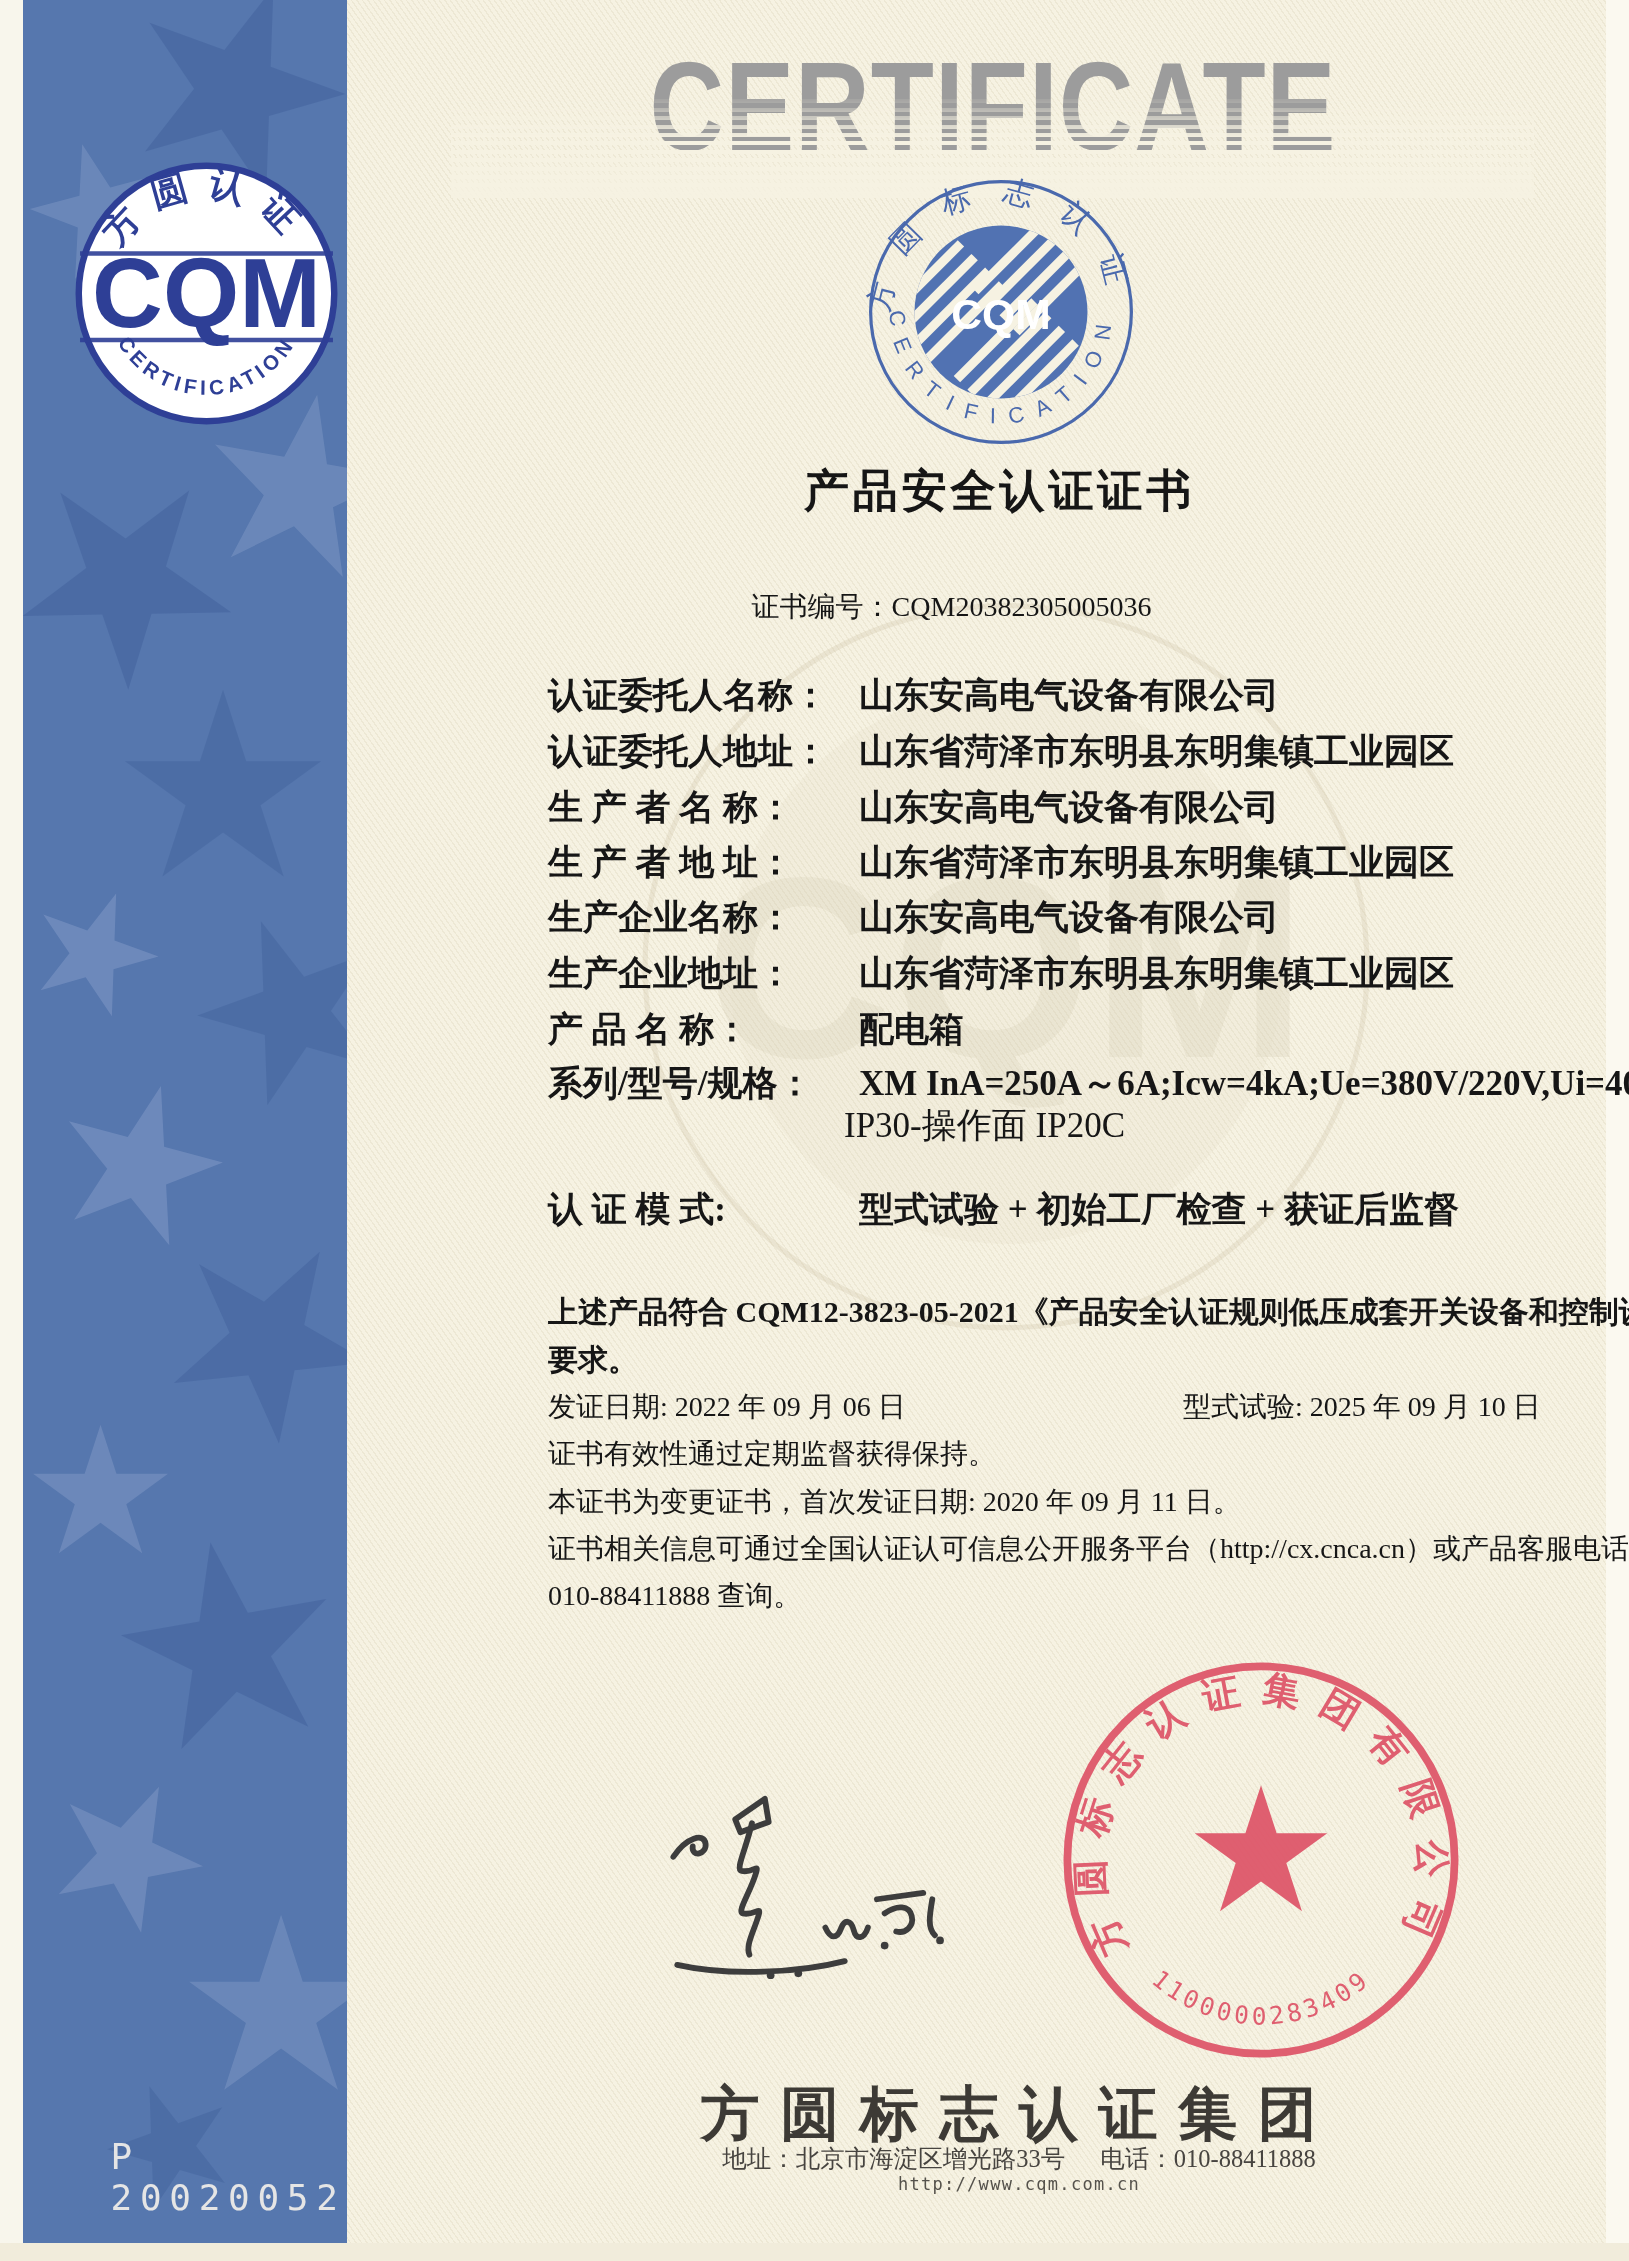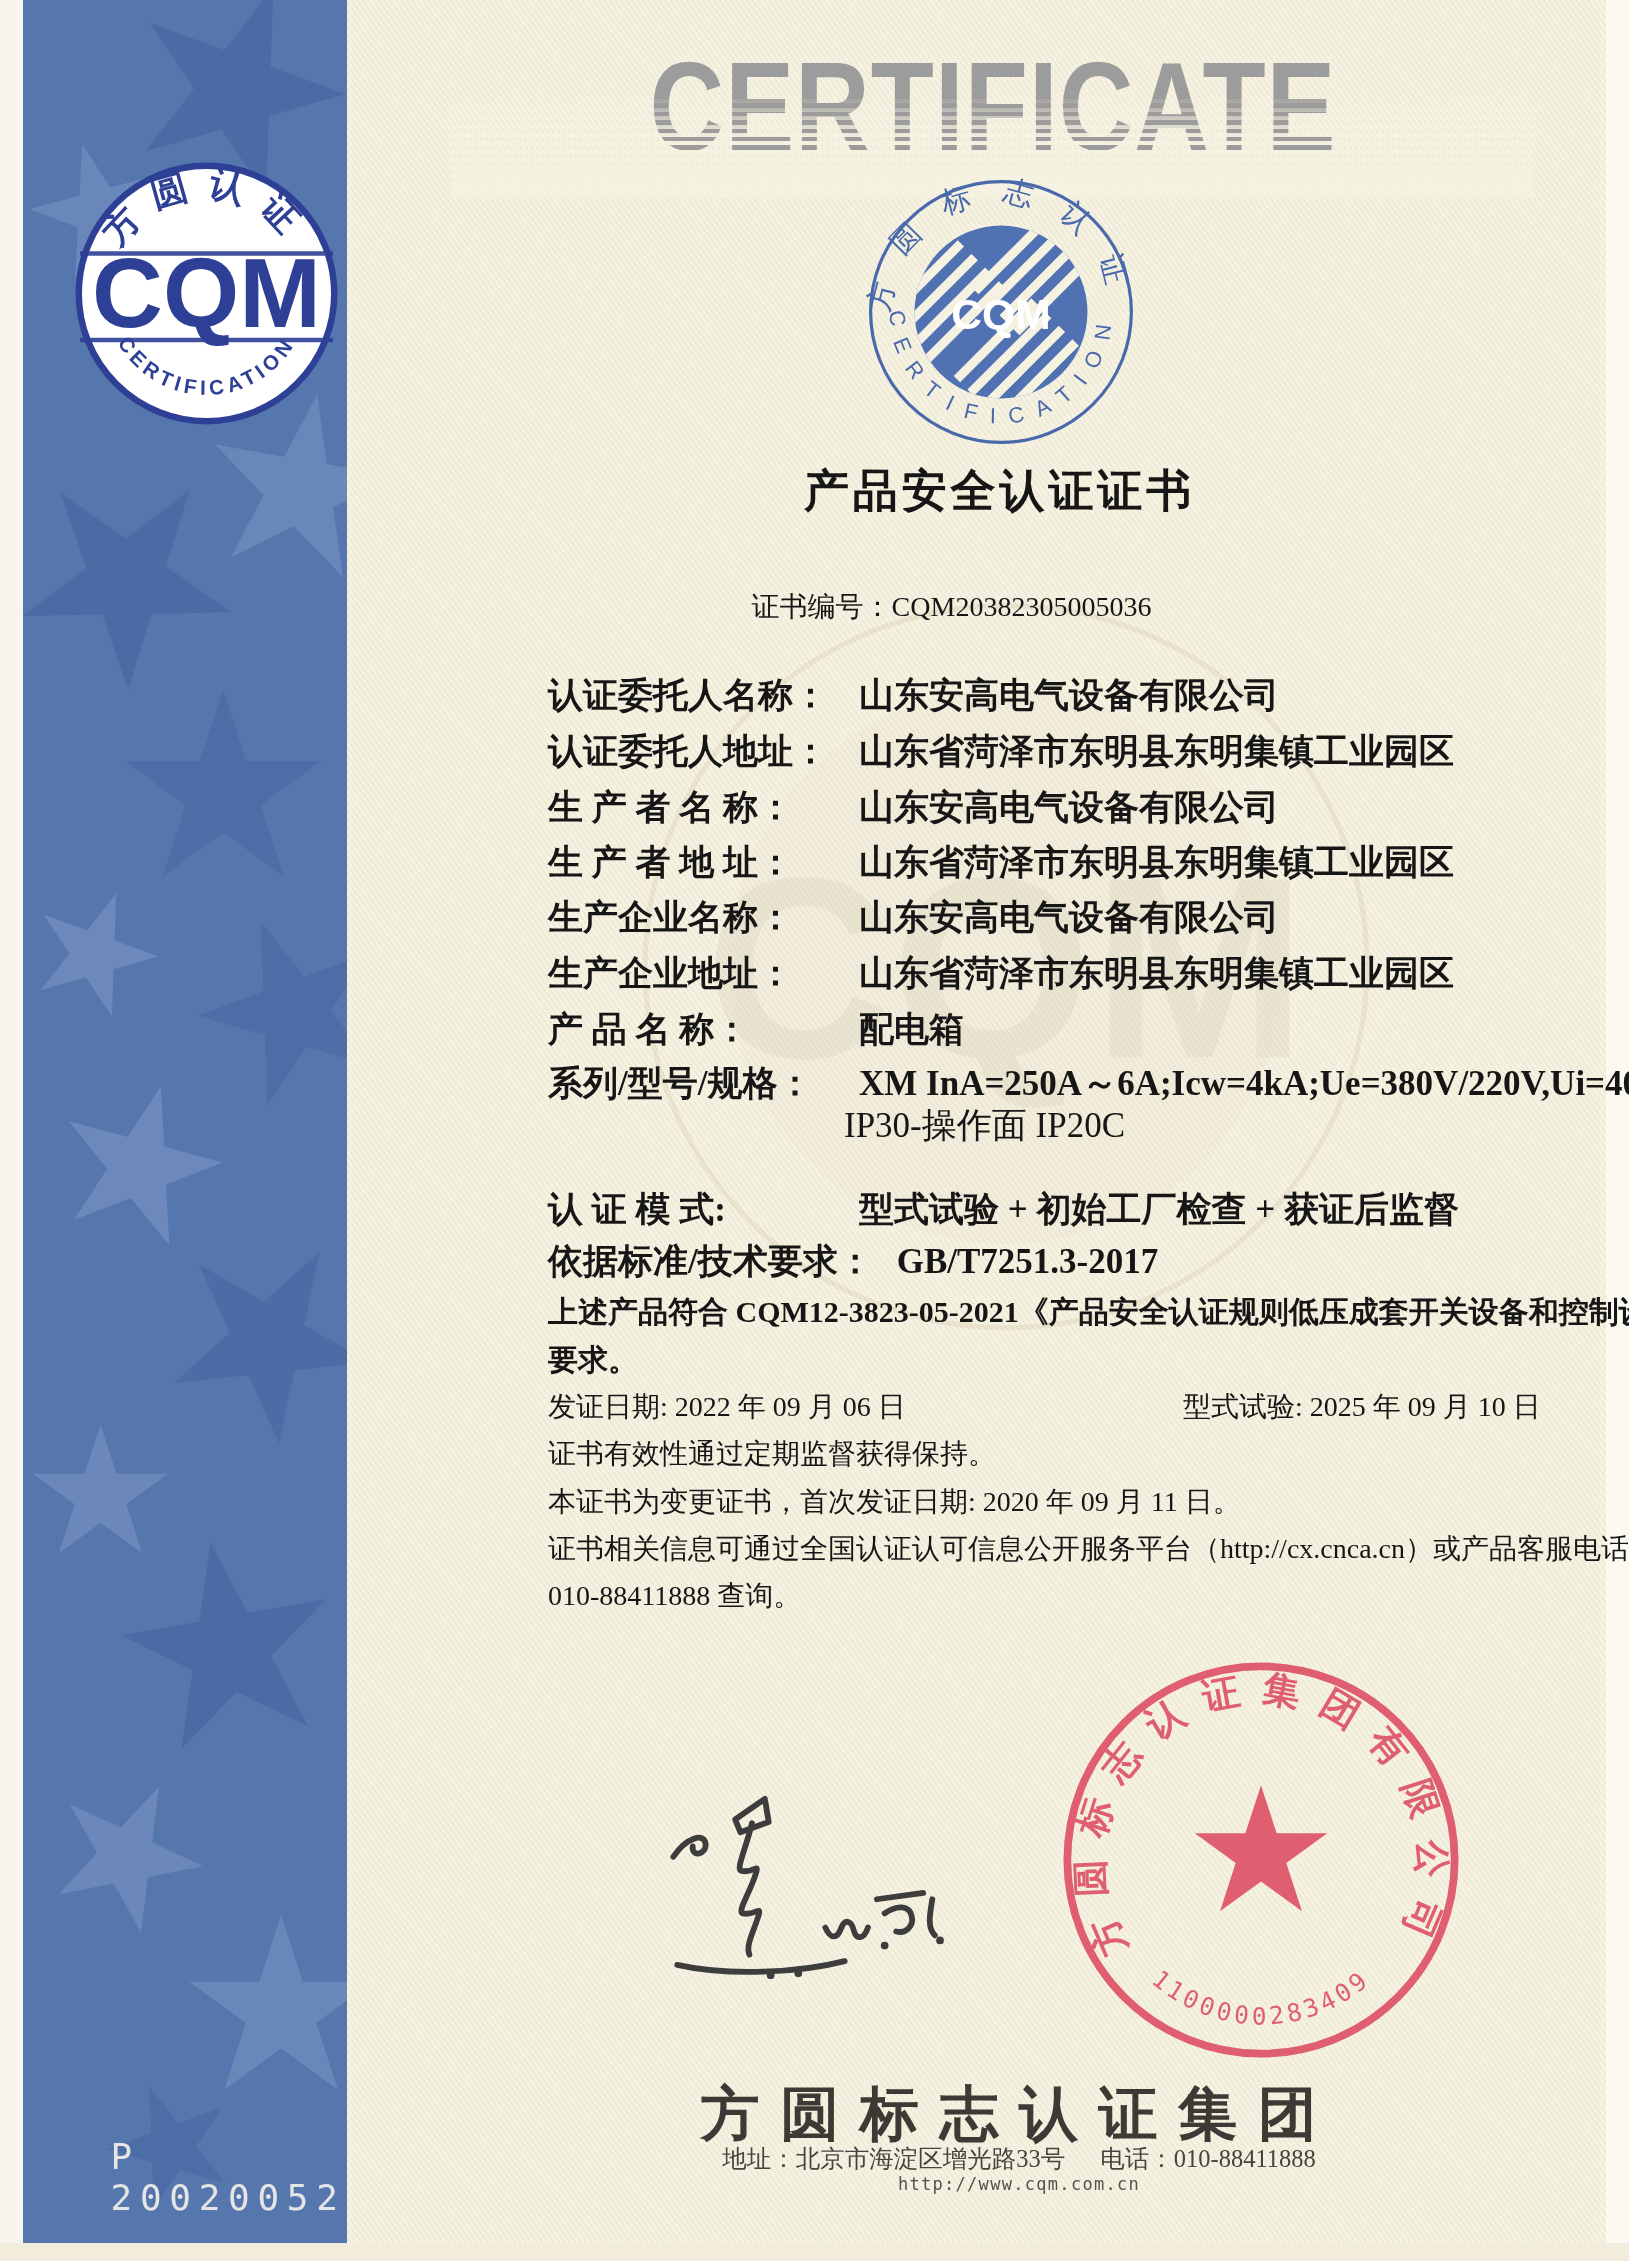--- a/index.html
+++ b/index.html
@@ -178,23 +178,20 @@
   <div class="row" style="top:1064px">
     <span class="lbl">系列/型号/规格：</span><span class="val">XM InA=250A～6A;Icw=4kA;Ue=380V/220V,Ui=400V;50Hz;</span>
   </div>
   <div class="row" style="top:1106px;left:844px">
     <span>IP30-操作面 IP20C</span>
   </div>
 
   <div class="row" style="top:1190px">
     <span class="lbl">认 证 模 式:</span><span class="val">型式试验 + 初始工厂检查 + 获证后监督</span>
   </div>
-  <div class="row" style="top:1242px">
-    <span class="lbl">依据标准/技术要求：</span><span class="val">GB/T7251.3-2017</span>
-  </div>
   <div class="row boldline" style="top:1295px">上述产品符合 CQM12-3823-05-2021《产品安全认证规则低压成套开关设备和控制设备》的</div>
   <div class="row boldline" style="top:1343px">要求。</div>
 
   <div class="row small" style="top:1391px">
     <span>发证日期:</span>
     <span>2022 年 09 月 06 日</span>
   </div>
   <div class="row small" style="top:1391px;left:1183px">
     <span>型式试验:</span>
     <span>2025 年 09 月 10 日</span>

